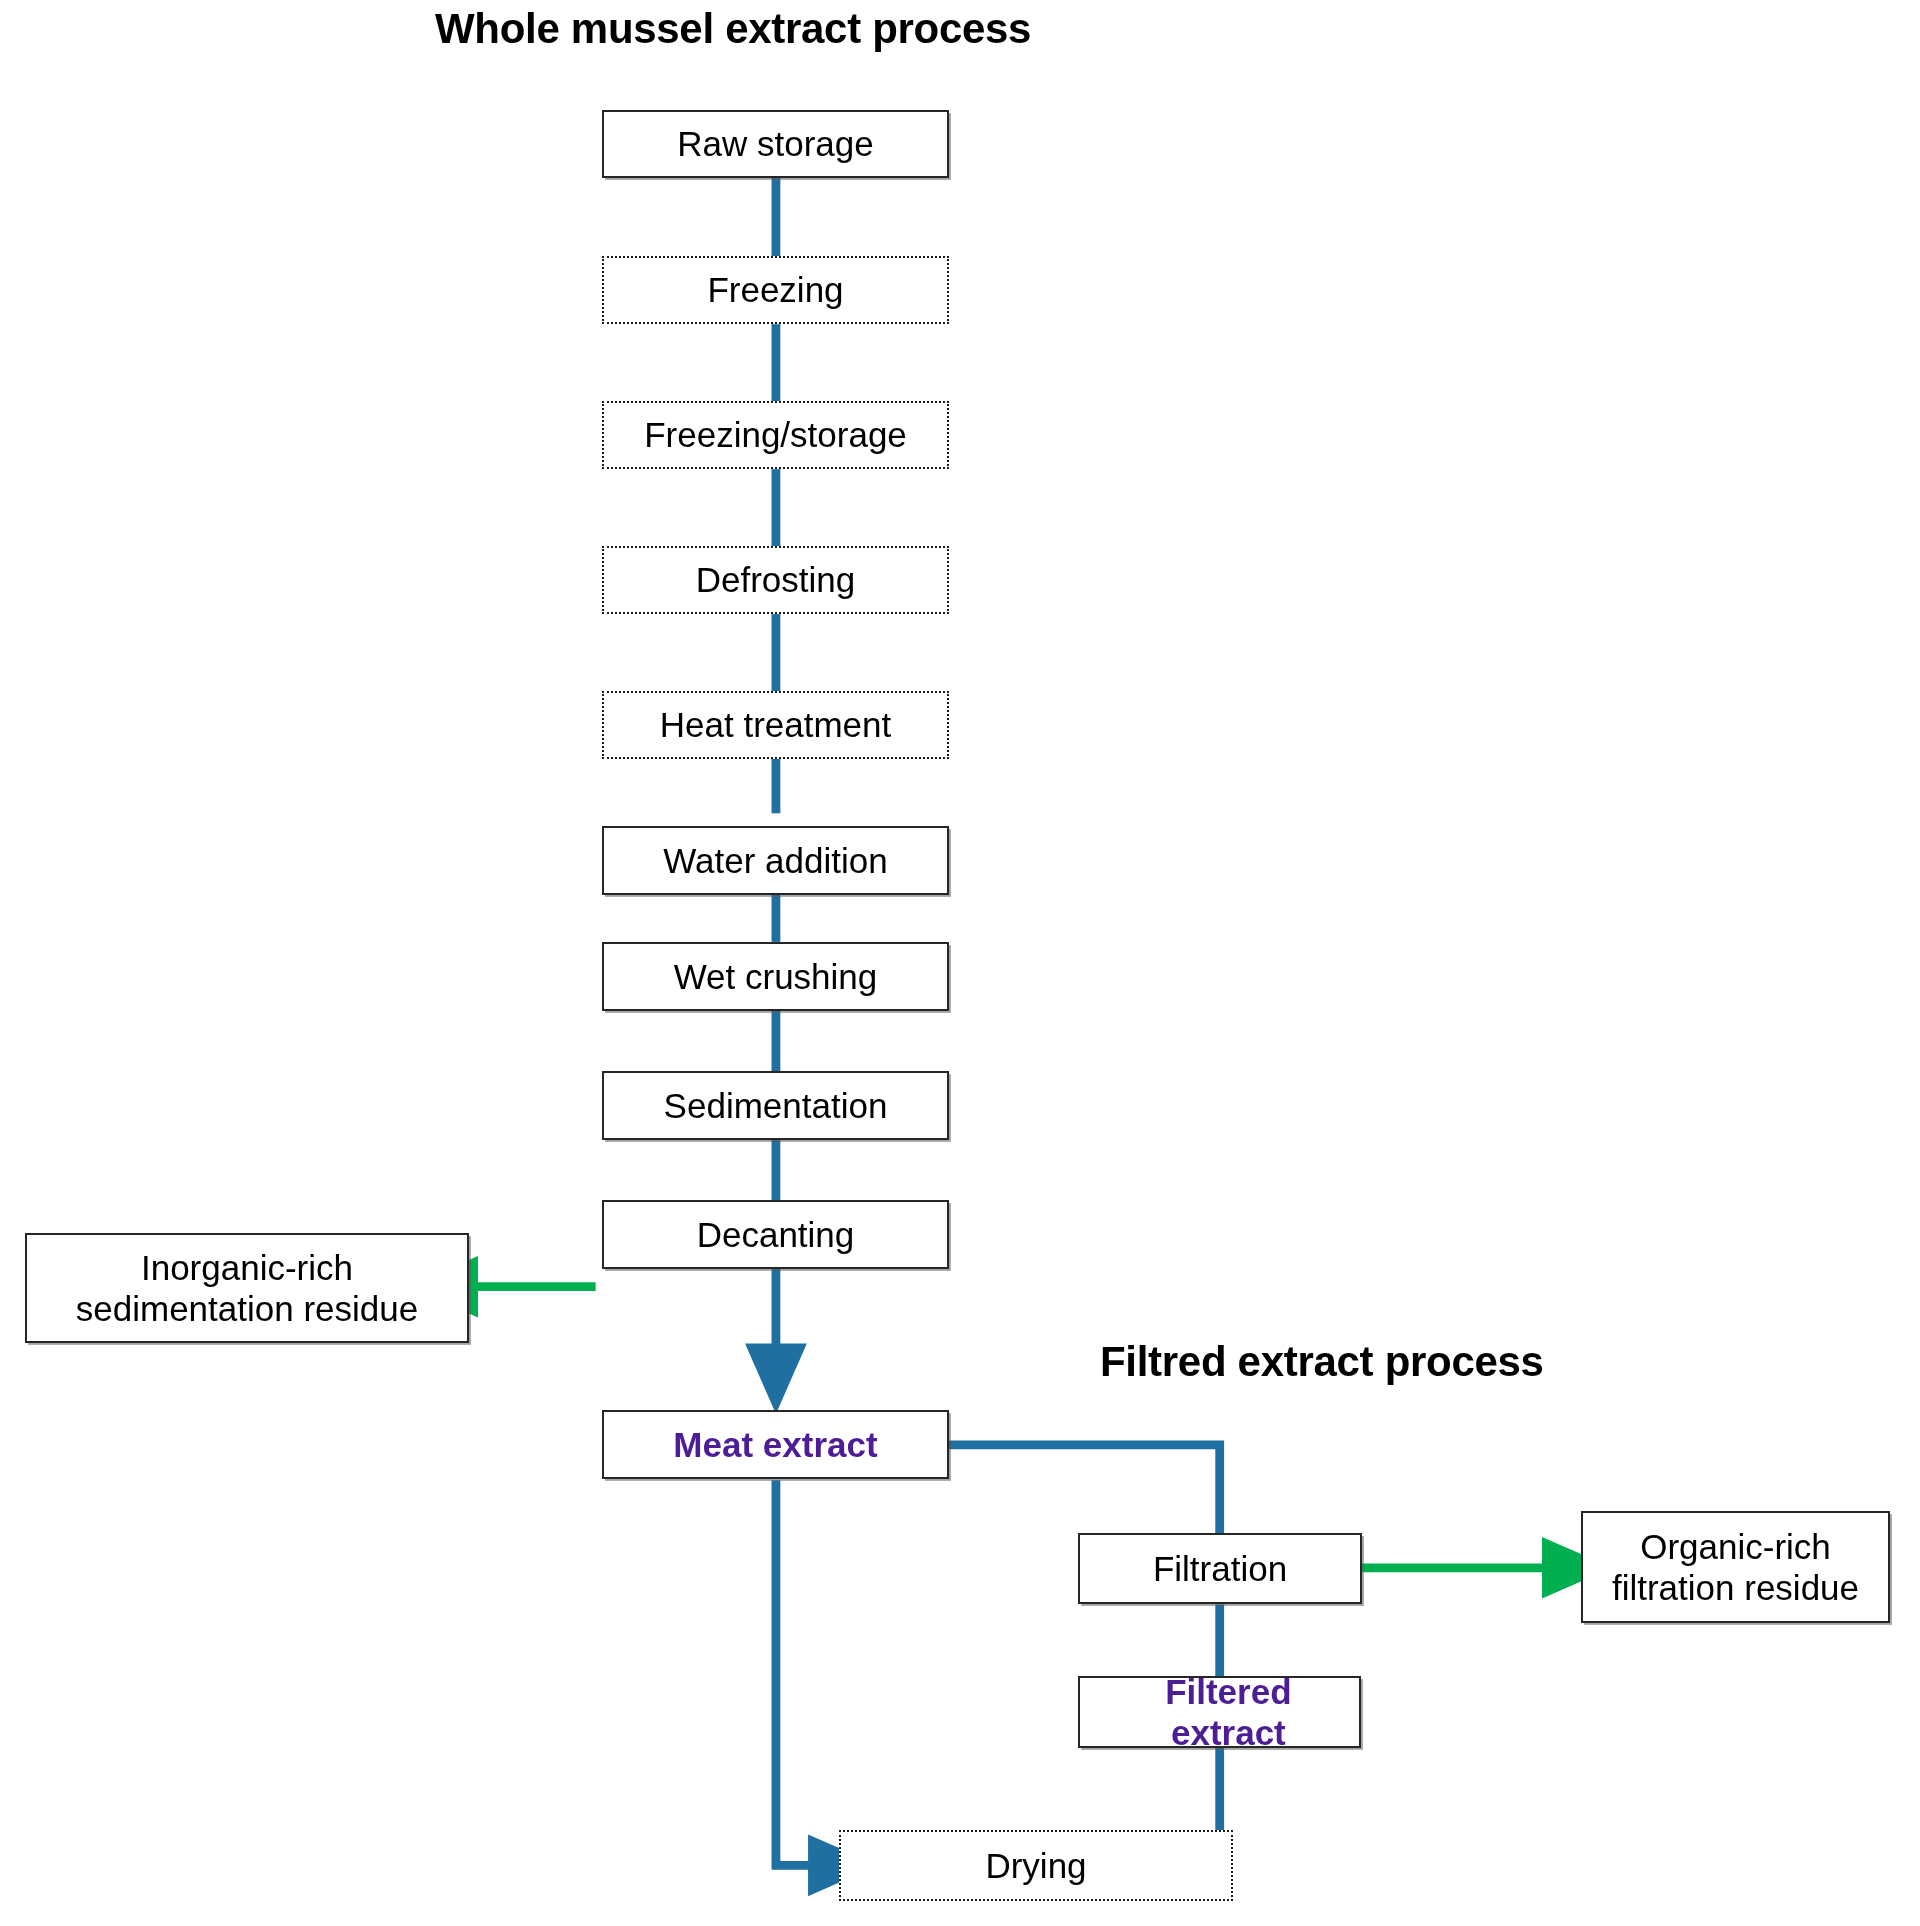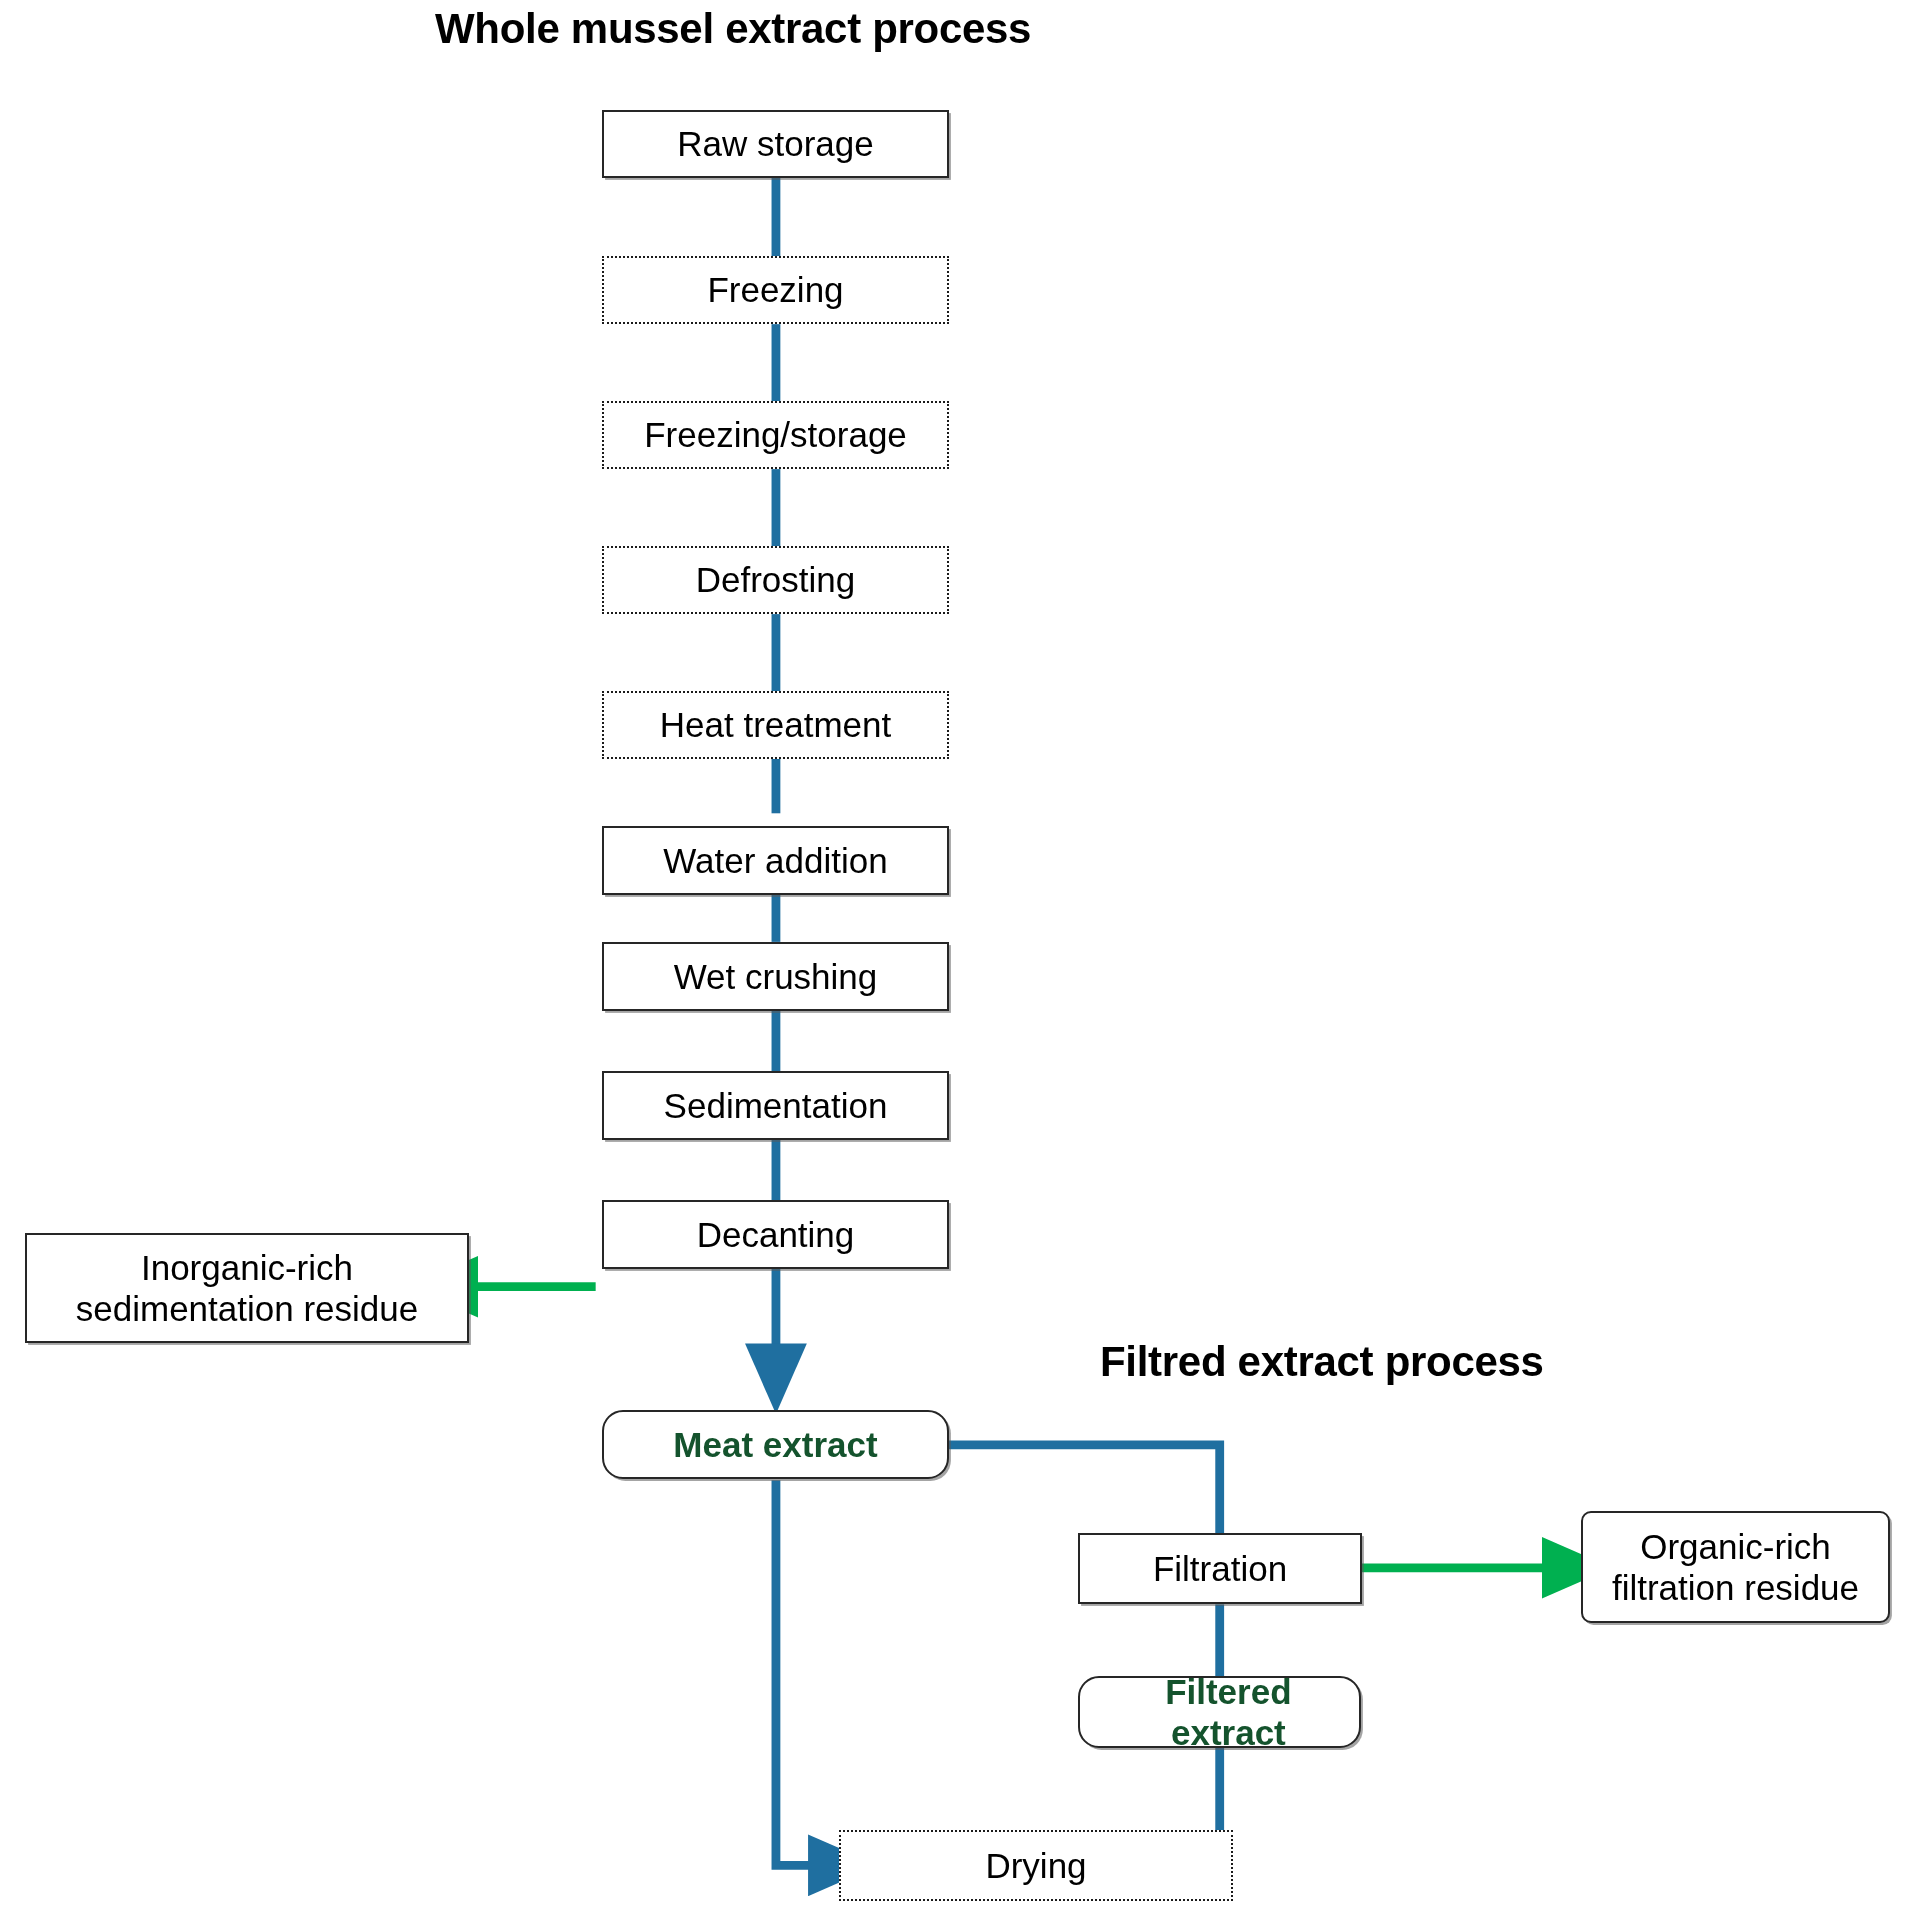--- a/index.html
+++ b/index.html
@@ -49,22 +49,21 @@
   }
   .node.solid {
     border: 2.5px solid #262626;
     box-shadow: 2.5px 2.5px 0 -0.6px rgba(90,90,90,0.55);
   }
   .node.dotted {
     border: 2.5px dotted #1a1a1a;
   }
   .node.accent {
     font-weight: bold;
-    color: #14532d;
-    border-radius: 21px;
+    color: #4c1d95;
   }
   .node-label {
     display: block;
     width: 100%;
   }
 </style>
 </head>
 <body>
 
 <div id="canvas">
@@ -150,21 +149,21 @@
 
   <div class="node solid accent" style="left:602px; top:1410px; width:347px; height:69px;">
     <span class="node-label">Meat extract</span>
   </div>
 
   <div class="node solid" style="left:25px; top:1233px; width:444px; height:110px; flex-direction:column;">
     <span class="node-label">Inorganic-rich</span>
     <span class="node-label">sedimentation residue</span>
   </div>
 
-  <div class="node solid" style="left:1581px; top:1511px; width:309px; height:112px; flex-direction:column;border-radius:10px;">
+  <div class="node solid" style="left:1581px; top:1511px; width:309px; height:112px; flex-direction:column;">
     <span class="node-label">Organic-rich</span>
     <span class="node-label">filtration residue</span>
   </div>
 
   <div class="node solid" style="left:1078px; top:1533px; width:284px; height:71px;">
     <span class="node-label">Filtration</span>
   </div>
 
   <div class="node solid accent" style="left:1078px; top:1676px; width:283px; height:72px;padding-left:24px;">
     <span class="node-label">Filtered extract</span>

